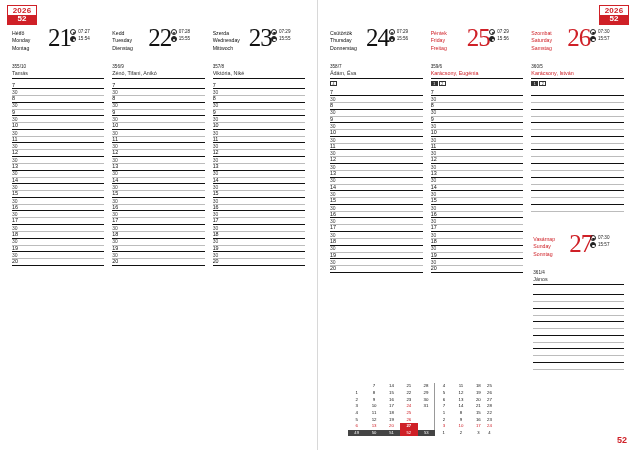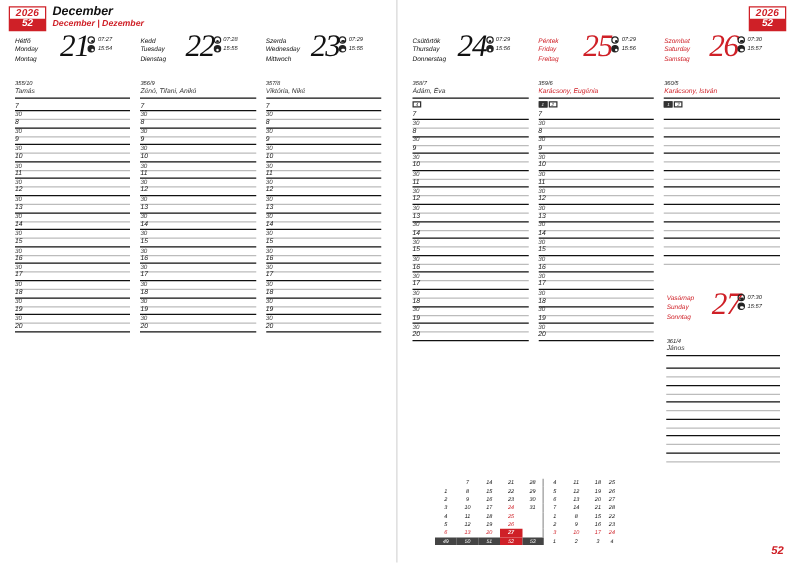--- a/index.html
+++ b/index.html
@@ -7,21 +7,20 @@
     width: 636px; height: 450px;
     background: #ffffff;
     font-family: "Liberation Sans", sans-serif;
     color: #1a1a1a;
     overflow: hidden;
     position: relative;
   }
   .page {
     position: absolute; inset: 0;
     display: flex;
-    font-style: italic;
   }
   .half {
     position: relative;
     height: 100%;
     padding: 6px 8px 0 8px;
   }
   .half.left { width: 318px; border-right: 1px solid #d8d8d8; }
   .half.right { width: 318px; }
 
   
@@ -206,24 +205,20 @@
 
 <div class="page">
 
   <div class="half left">
 
     <div class="year-badge l">
       <div class="yr">2026</div>
       <div class="wk">52</div>
     </div>
 
-    <div class="month-head">
-      <div class="m1">December</div>
-      <div class="m2">December | Dezember</div>
-    </div>
 
     <div class="cols">
 
       <div class="col">
         <div class="dayhead">
           <div class="dnames">
             <div class="hu">Hétfő</div>
             <div class="en">Monday</div>
             <div class="de">Montag</div>
           </div>

